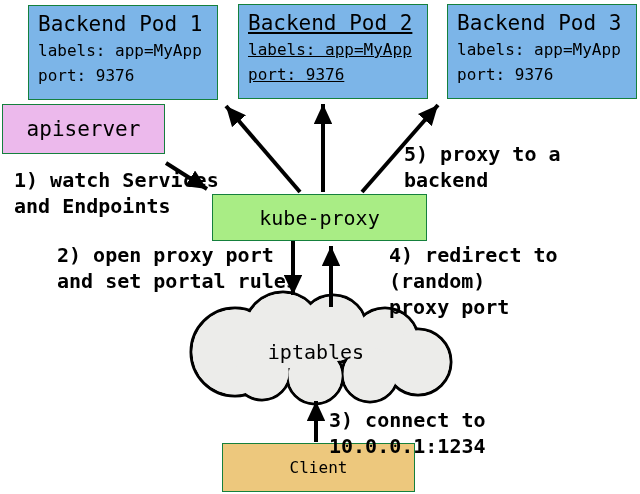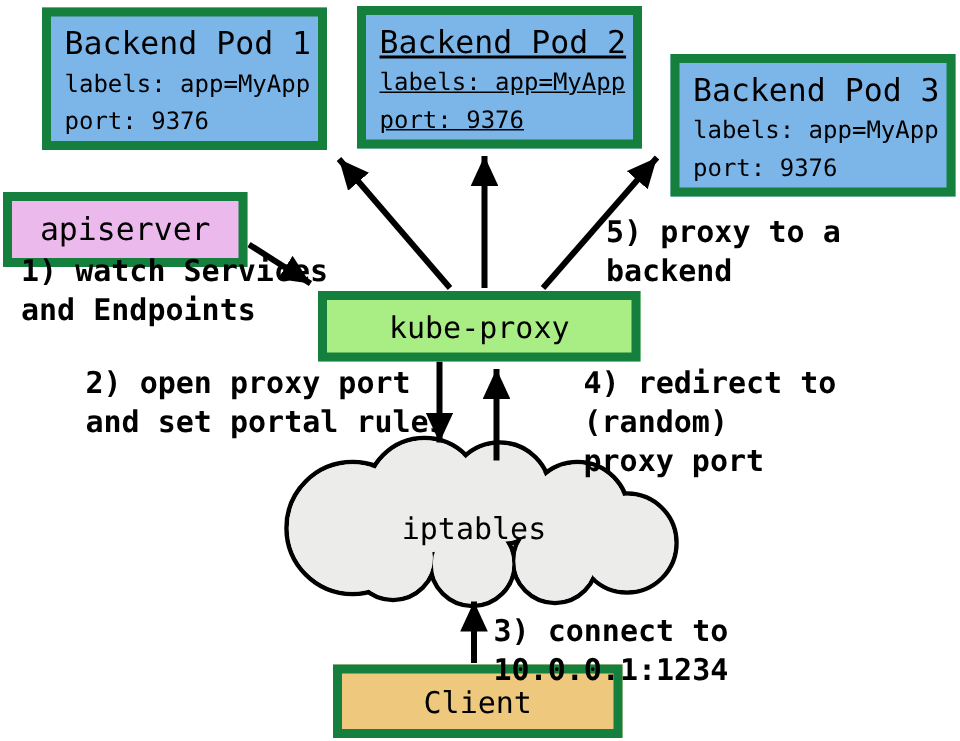--- a/index.html
+++ b/index.html
@@ -1,28 +1,28 @@
 <!DOCTYPE html>
 <html style="--pod: #7cb5e8; --apiserver: #ecb9ec; --kube_proxy: #a9ed85; --client: #edc87d; --cloud: #ececea;"><head>
 <meta charset="utf-8">
 <style>
   html,body{margin:0;padding:0;width:640px;height:494px;background:#ffffff;overflow:hidden;}
   body{position:relative;font-family:"DejaVu Sans Mono","Liberation Mono",monospace;color:#000;}
   #diagram-canvas{position:absolute;left:0;top:0;z-index:1;pointer-events:none;}
-  .box{position:absolute;box-sizing:border-box;border:6px solid #15803d;z-index:2;}
+  .box{position:absolute;box-sizing:border-box;border:1px solid #15803d;z-index:2;}
   .pod{width:190px;height:95px;background:var(--pod);padding:4px 0 0 9px;}
   .pod-title{font-size:21px;line-height:28px;white-space:nowrap;}
   .pod-line{font-size:16px;line-height:25px;white-space:nowrap;}
   .node{display:flex;align-items:center;justify-content:center;white-space:nowrap;}
-  #apiserver{left:2px;top:128px;width:163px;height:50px;background:var(--apiserver);font-size:21px;}
+  #apiserver{left:2px;top:104px;width:163px;height:50px;background:var(--apiserver);font-size:21px;}
   #kubeproxy{left:212px;top:194px;width:215px;height:47px;background:var(--kube_proxy);font-size:20px;}
-  #client{left:222px;top:443px;width:193px;height:49px;background:var(--client);font-size:20px;}
+  #client{left:222px;top:443px;width:193px;height:49px;background:var(--client);font-size:16px;}
   #pod1{left:28px;top:5px;}
   #pod2{left:238px;top:4px;text-decoration:underline;}
-  #pod3{left:447px;top:4px;margin-top:32px;}
+  #pod3{left:447px;top:4px;}
   .annotation{position:absolute;z-index:3;font-weight:bold;font-size:20px;line-height:26px;white-space:pre-line;}
   #ann1{left:14px;top:167px;}
   #ann2{left:57px;top:242px;}
   #ann3{left:329px;top:407px;}
   #ann4{left:341px;top:242px;margin-left:48px;}
   #ann5{left:404px;top:141px;}
   #iptables-label{position:absolute;left:255px;top:340px;width:122px;text-align:center;z-index:2;font-size:20px;}
   .cloud-stroke{fill:var(--cloud);stroke:#000;stroke-width:3;}
   .cloud-fill{fill:var(--cloud);stroke:none;}
   .arrow{stroke:#000;stroke-width:4;fill:none;}

